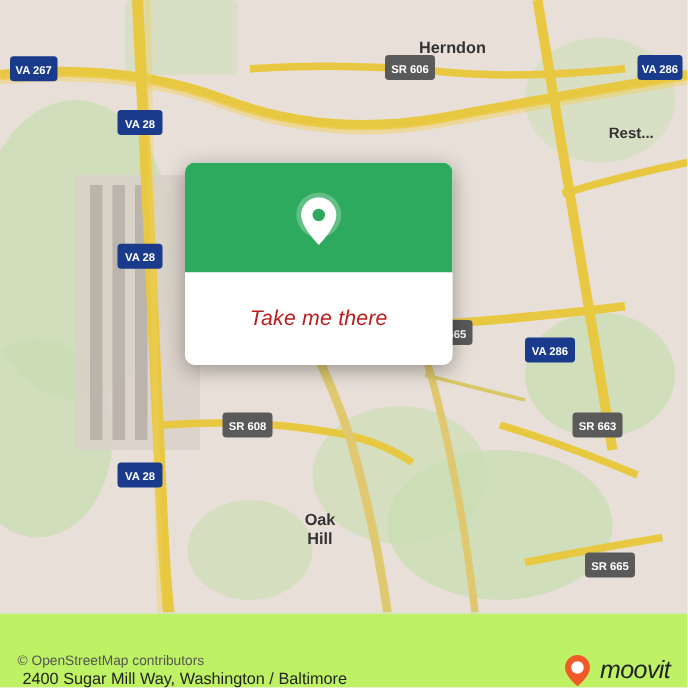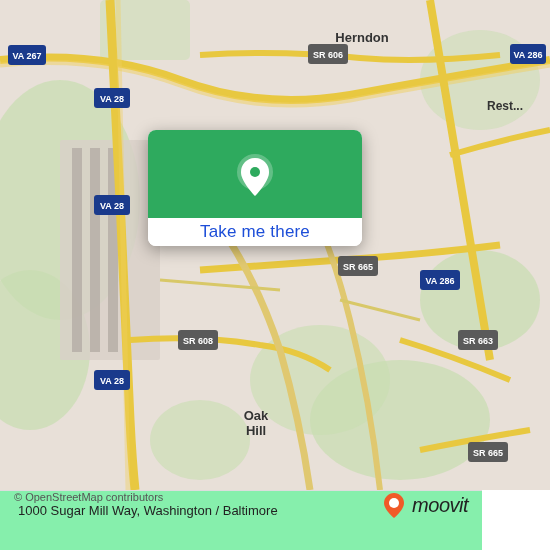--- a/index.html
+++ b/index.html
@@ -43,39 +43,40 @@
       padding: 22px 0 18px;
     }
 
     #location-pin-icon {
       width: 48px;
       height: 48px;
     }
 
     #popup-button {
       width: 100%;
-      padding: 4px 0;
+      padding: 27px 0;
       background: white;
       border: none;
       cursor: pointer;
       font-size: 17px;
       font-weight: 500;
-      color: #1d4ed8;
+      color: #b91c1c;
       text-align: center;
       letter-spacing: 0.01em;
+      font-style: italic;
     }
 
     
     #bottom-bar {
-      width: 482px;
+      width: 550px;
       height: 60px;
-      background: #86efac;
+      background: #bef264;
       border-top: 1px solid #ddd;
       display: flex;
-      align-items: flex-start;
+      align-items: flex-end;
       justify-content: space-between;
       padding: 0 14px;
     }
 
     #attribution {
       font-size: 11px;
       color: #555;
     }
 
     #address-area {
@@ -213,21 +214,21 @@
     <button id="popup-button">Take me there</button>
   </div>
 </div>
 
 <div id="bottom-bar">
   <div id="bottom-left">
     <div id="attribution">
       <span>© OpenStreetMap contributors</span>
     </div>
     <div id="address-area">
-      <span id="address-text">1000 Sugar Mill Way, Washington / Baltimore</span>
+      <span id="address-text">2400 Sugar Mill Way, Washington / Baltimore</span>
     </div>
   </div>
 
   <div id="moovit-logo">
 
     <svg id="moovit-pin" viewBox="0 0 28 28" xmlns="http://www.w3.org/2000/svg">
       <path d="M14 2 C8.477 2 4 6.477 4 12 C4 19 14 27 14 27 C14 27 24 19 24 12 C24 6.477 19.523 2 14 2Z" fill="#f05a28"></path>
       <circle cx="14" cy="12" r="5" fill="white"></circle>
     </svg>
     <span id="moovit-text">moovit</span>

